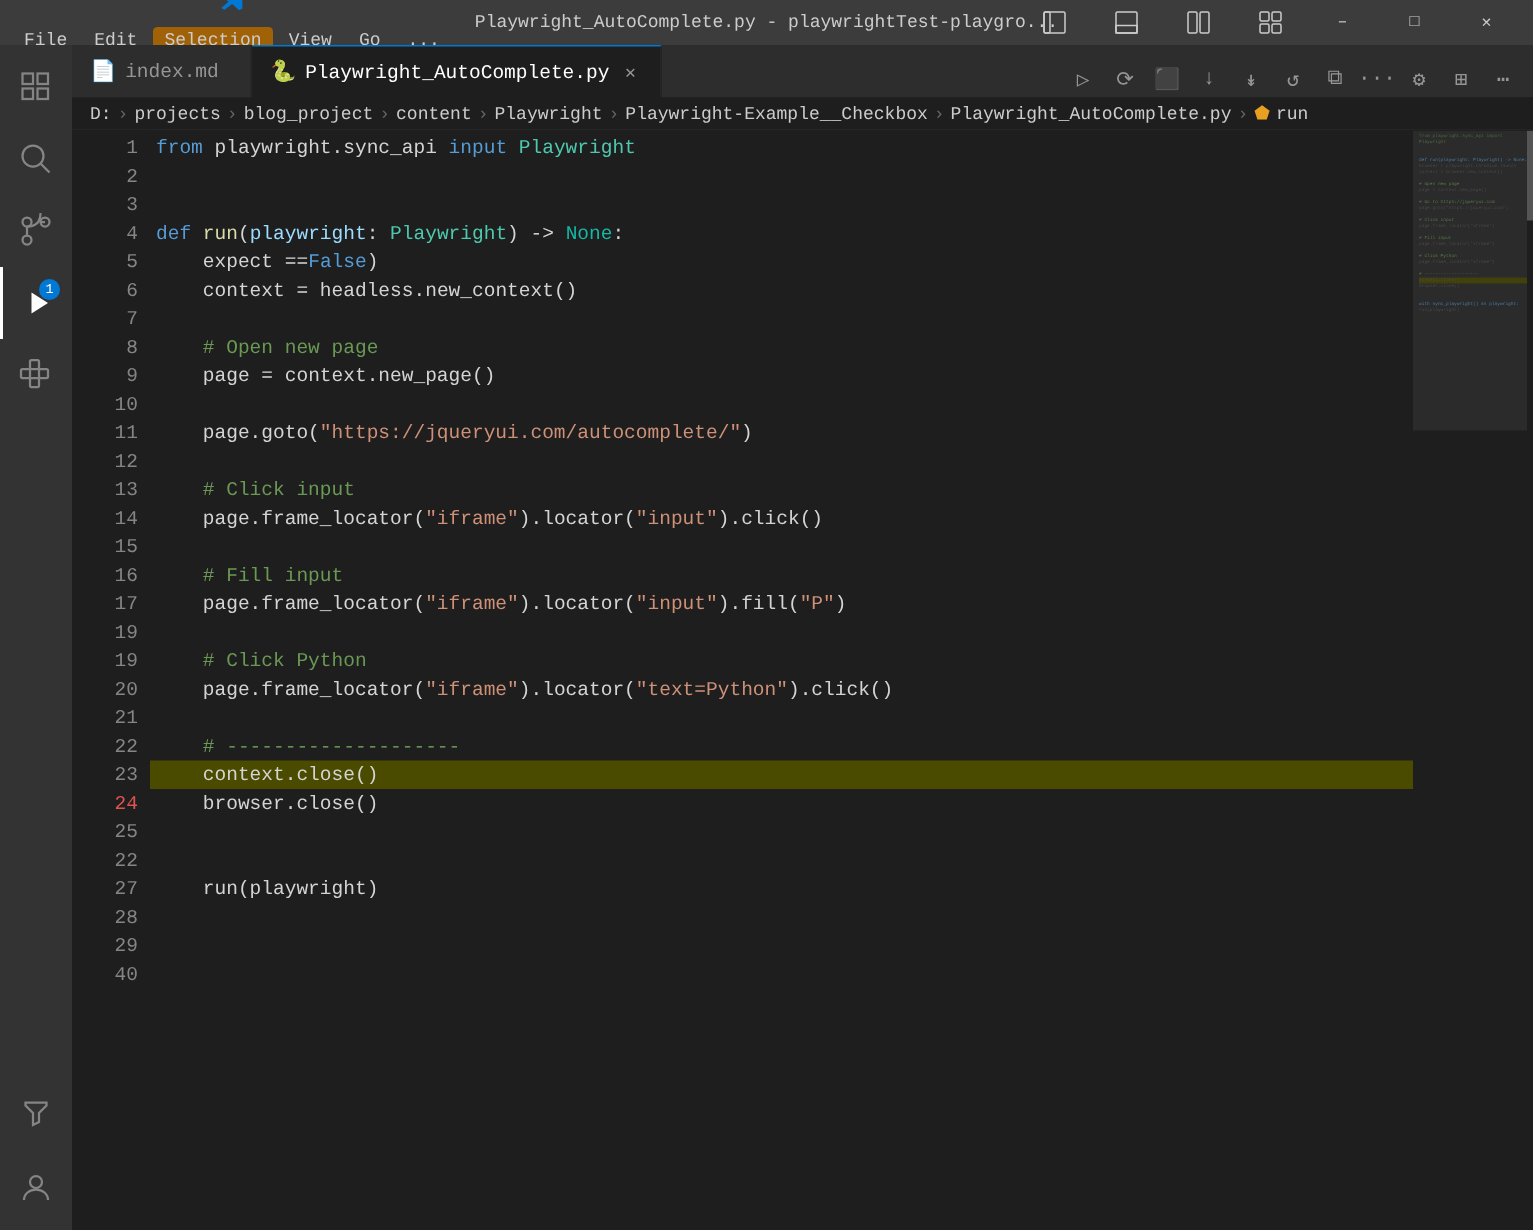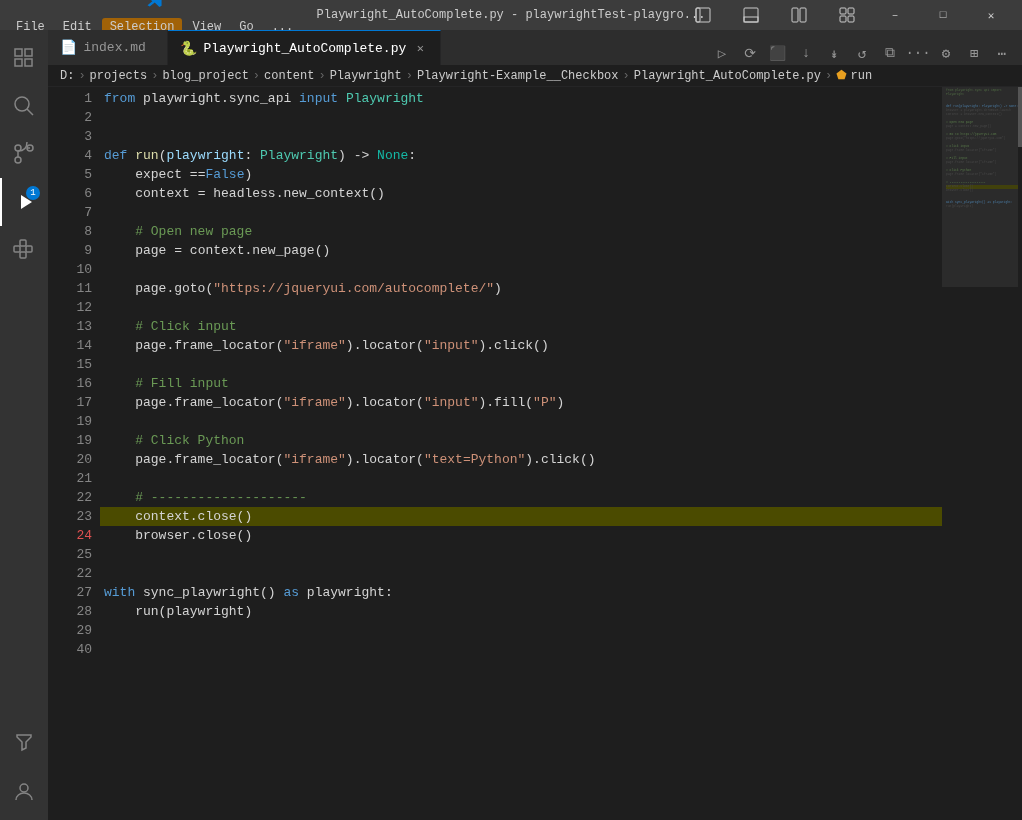--- a/index.html
+++ b/index.html
@@ -553,23 +553,20 @@
           </div>
 
           <div class="code-line">
             <span>    browser.close()</span>
           </div>
 
           <div class="code-line">&nbsp;</div>
 
           <div class="code-line">&nbsp;</div>
 
-          <div class="code-line">
-            <span class="kw">with</span><span> sync_playwright() </span><span class="kw">as</span><span> playwright:</span>
-          </div>
 
           <div class="code-line">
             <span>    run(playwright)</span>
           </div>
 
           <div class="code-line">&nbsp;</div>
 
         </div>
       </div>
 

